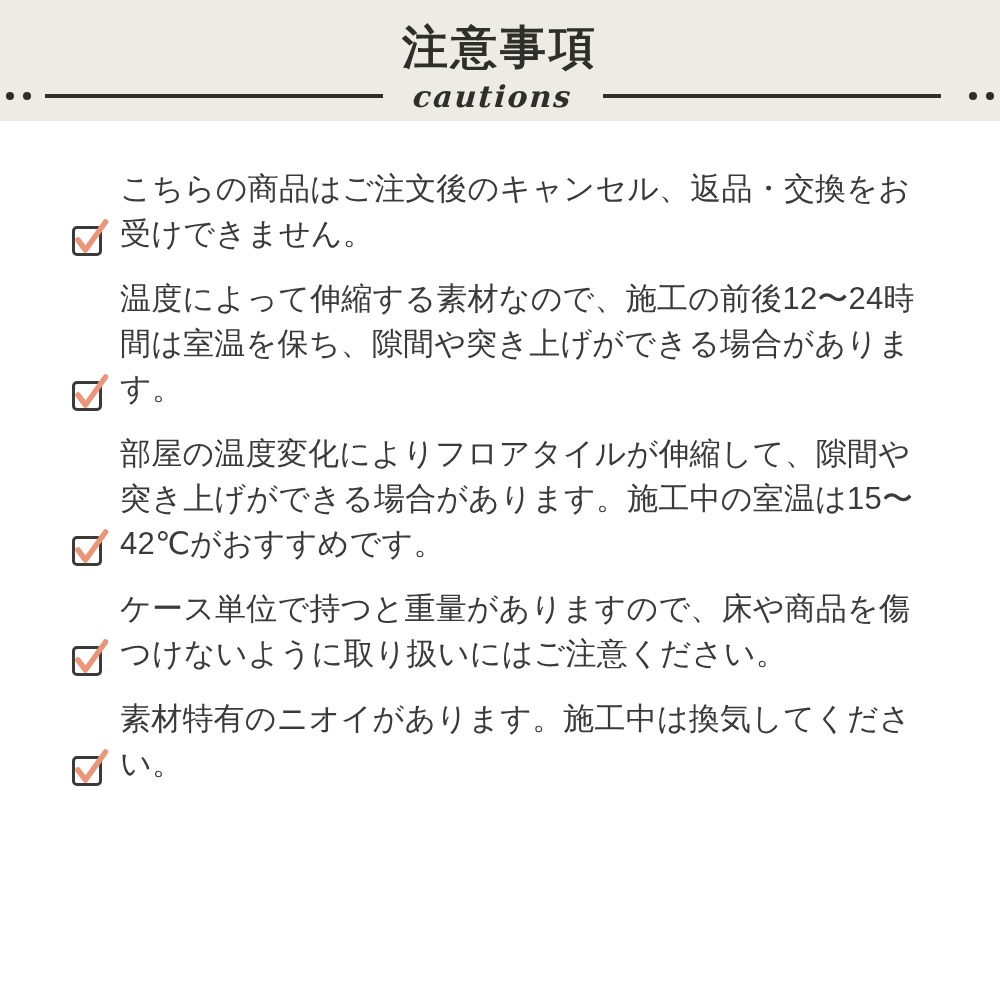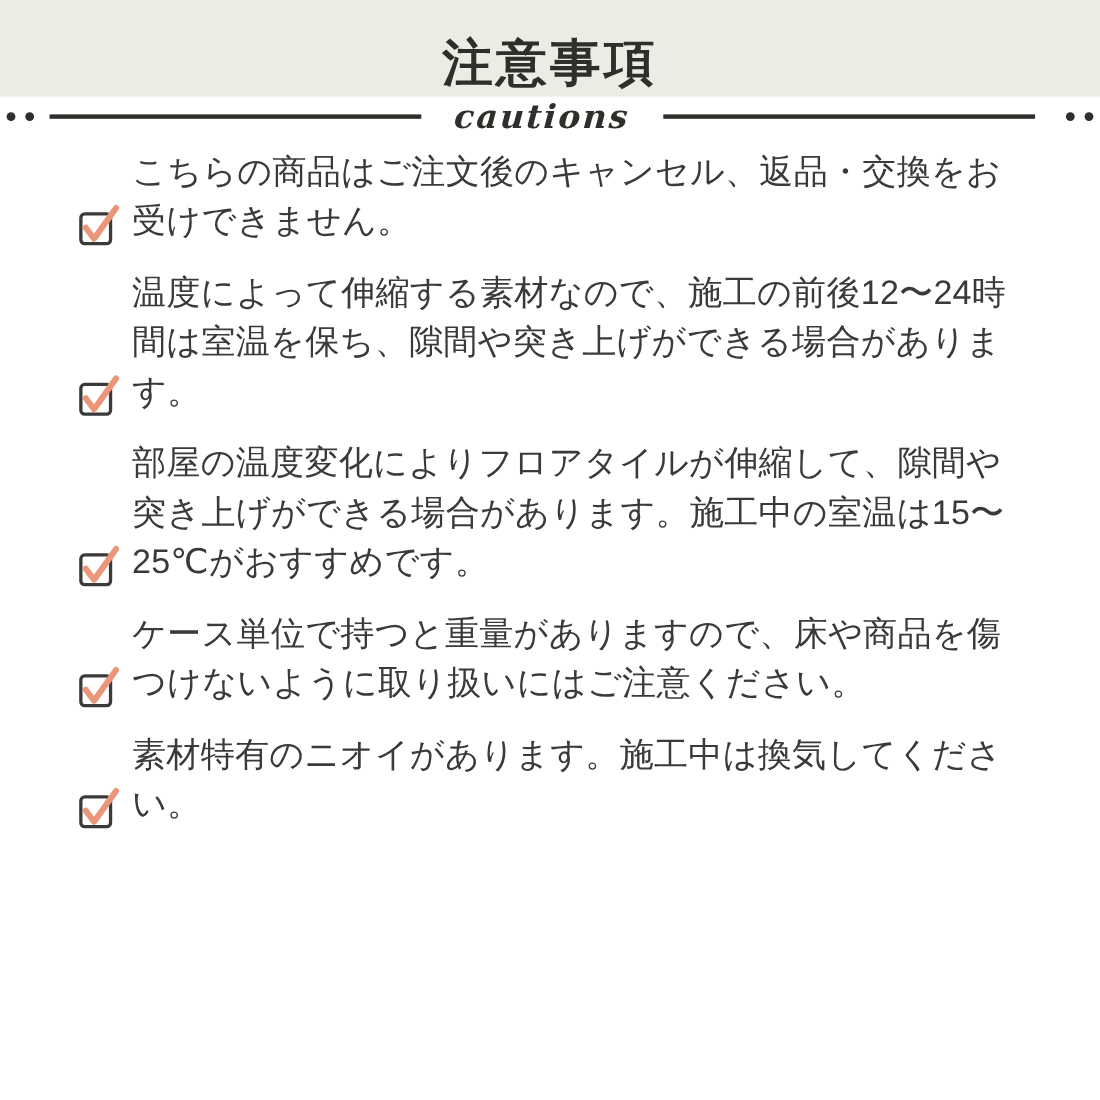--- a/index.html
+++ b/index.html
@@ -15,22 +15,22 @@
     width: 1000px; height: 1000px;
     background: var(--content-bg);
     font-family: "Liberation Sans", "DejaVu Sans", sans-serif;
     overflow: hidden;
   }
   .page { width: 1000px; height: 1000px; }
 
   
   .header {
     background: var(--header-bg);
-    height: 88px;
-    padding-top: 34px;
+    height: 121px;
+    padding-top: 24px;
   }
   .title {
     text-align: center;
     font-size: 46px;
     line-height: 47px;
     font-weight: 700;
     letter-spacing: 3px;
     color: var(--ink);
   }
   .divider {
@@ -143,21 +143,21 @@
       </span>
       <p class="text">温度によって伸縮する素材なので、施工の前後12〜24時間は室温を保ち、隙間や突き上げができる場合があります。</p>
     </div>
 
     <div class="item">
       <span class="checkbox">
         <svg class="check" viewBox="0 0 30 30" aria-hidden="true">
           <path d="M6 14 L13.5 24 L33.5 -4"></path>
         </svg>
       </span>
-      <p class="text">部屋の温度変化によりフロアタイルが伸縮して、隙間や突き上げができる場合があります。施工中の室温は15〜25℃がおすすめです。</p>
+      <p class="text">部屋の温度変化によりフロアタイルが伸縮して、隙間や突き上げができる場合があります。施工中の室温は15〜42℃がおすすめです。</p>
     </div>
 
 
     <div class="item">
       <span class="checkbox">
         <svg class="check" viewBox="0 0 30 30" aria-hidden="true">
           <path d="M6 14 L13.5 24 L33.5 -4"></path>
         </svg>
       </span>
       <p class="text">ケース単位で持つと重量がありますので、床や商品を傷つけないように取り扱いにはご注意ください。</p>

